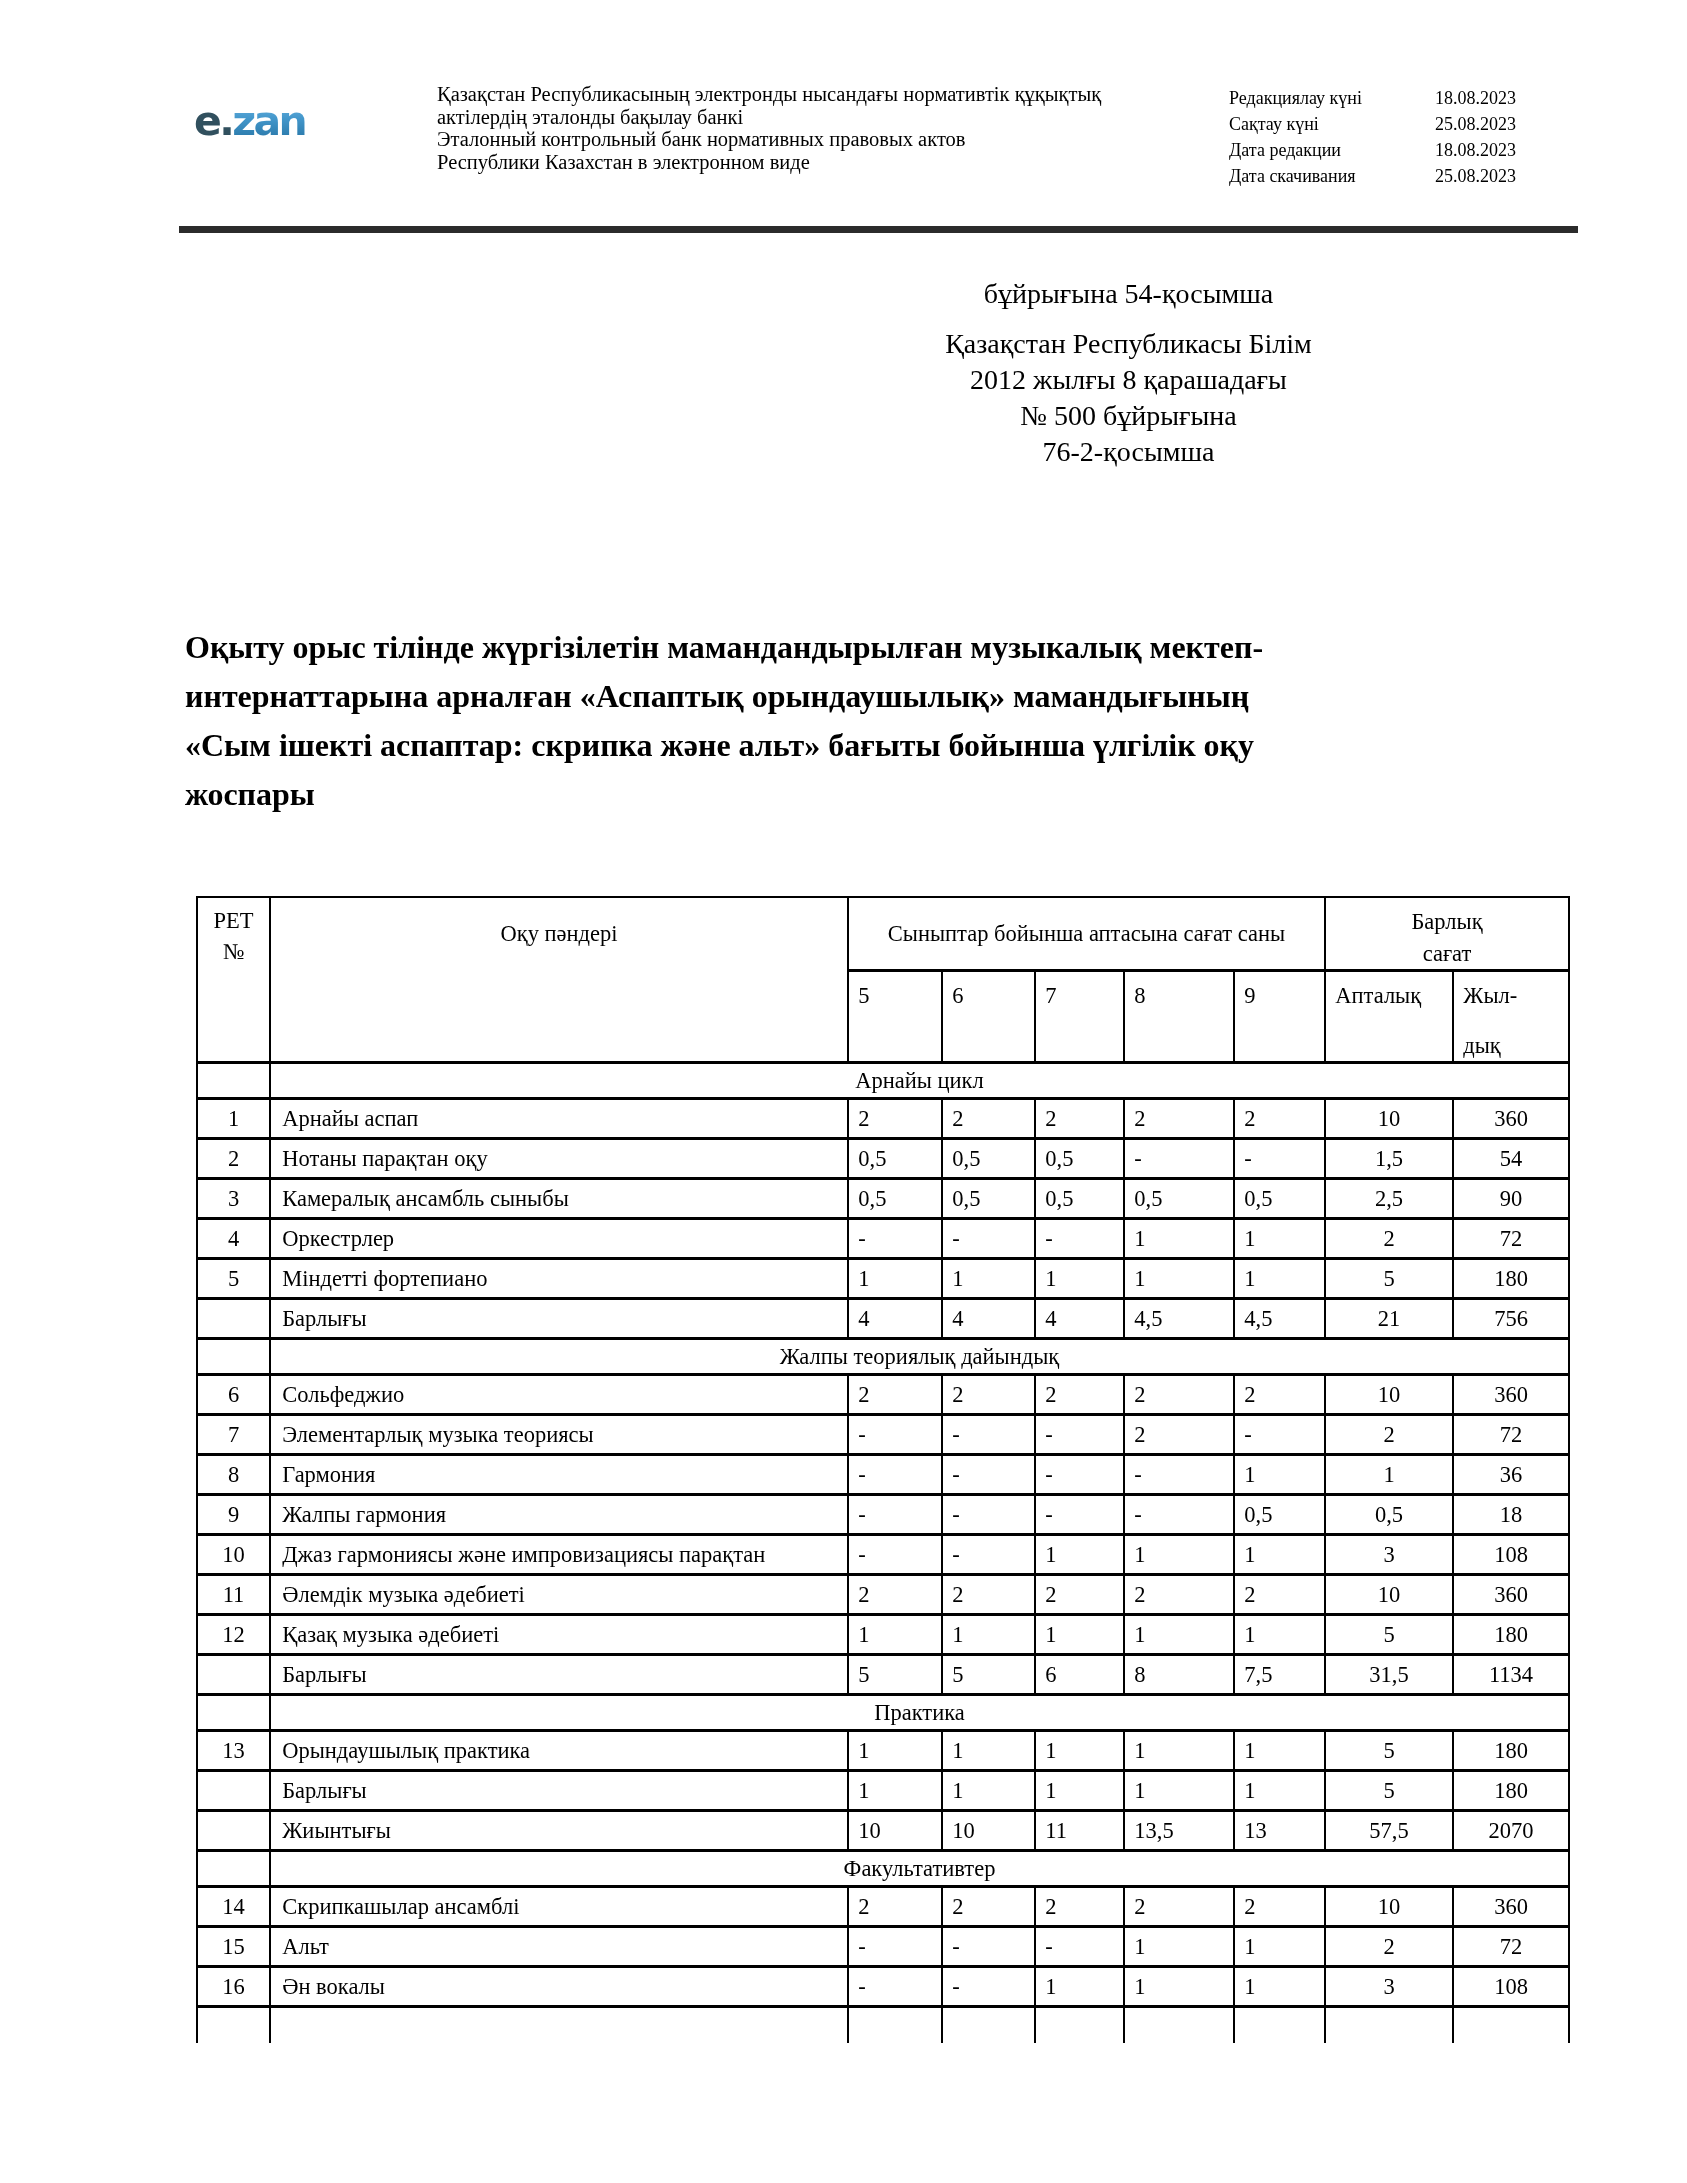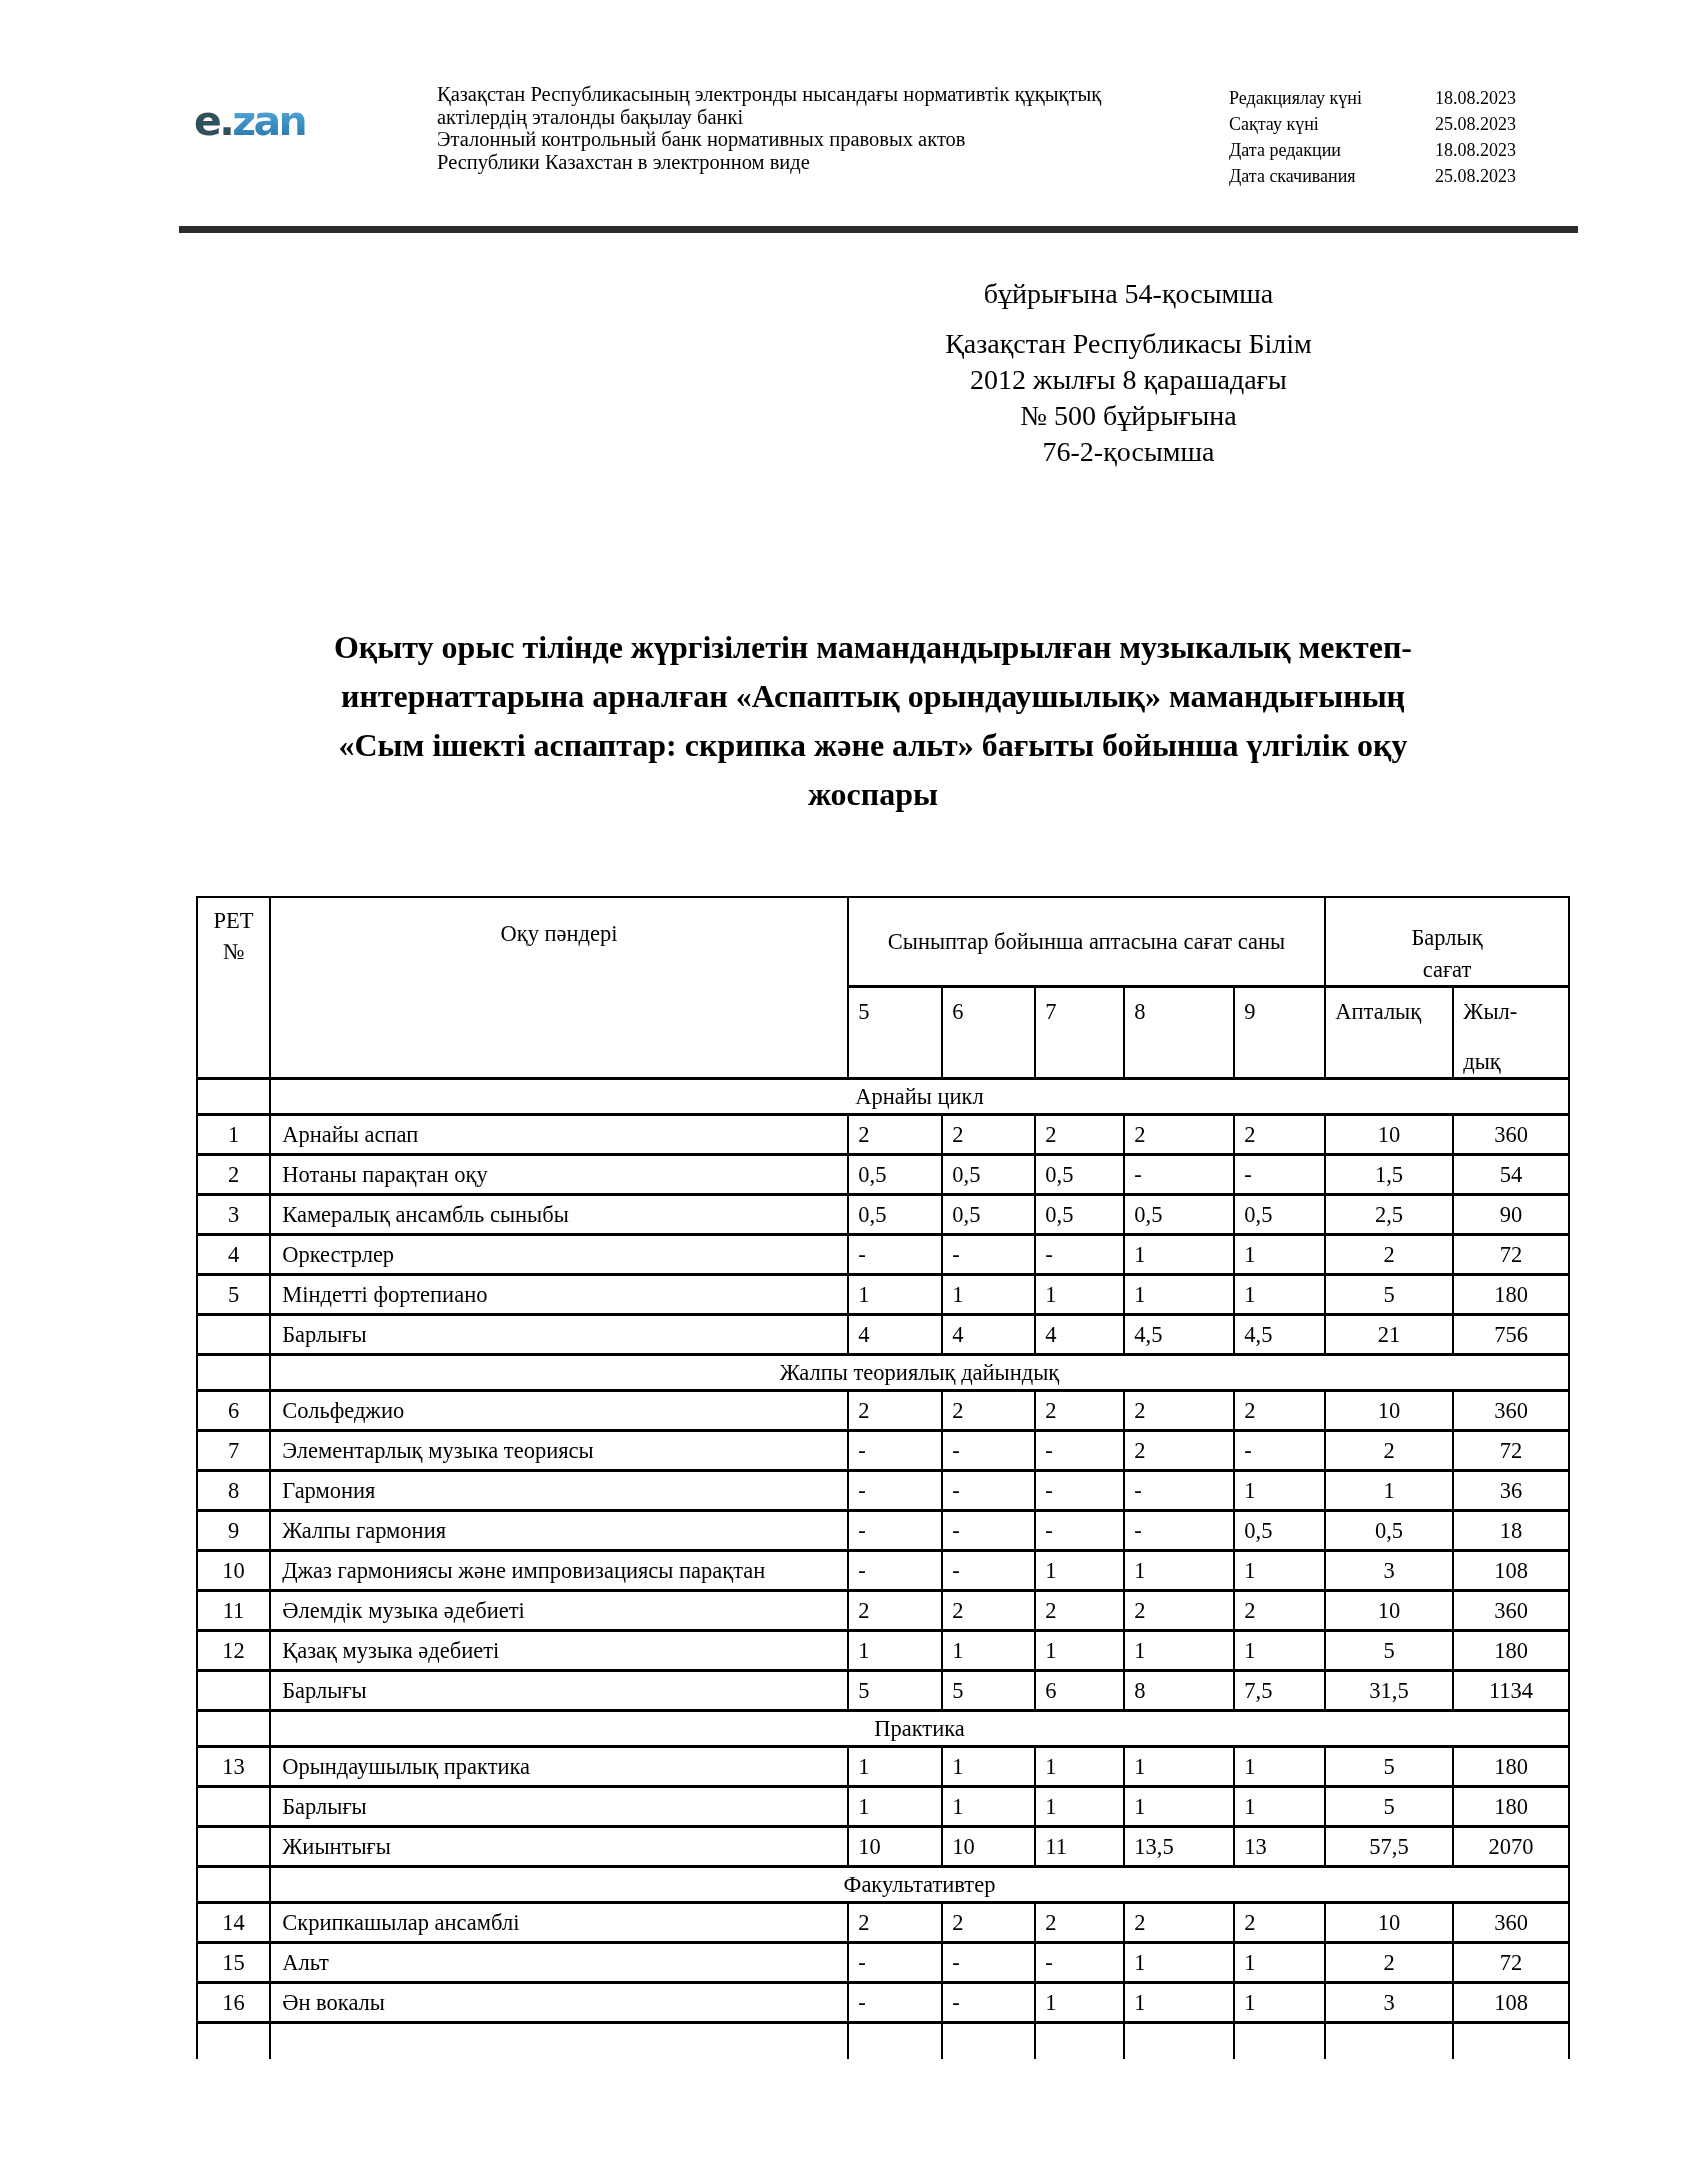--- a/index.html
+++ b/index.html
@@ -45,21 +45,21 @@
   
   .appendix {
     position:absolute; left:824px; top:276px; width:609px;
     text-align:center; font-size:28px; line-height:36px;
   }
   .appendix-top { margin-bottom:14px;text-align:center; }
 
   
   .main-title {
     position:absolute; left:185px; top:623px; width:1376px;
-    text-align:center; font-weight:bold;
+    text-align:left; font-weight:bold;
     font-size:32px; line-height:49px;
   }
 
   
   .table-wrap { position:absolute; left:196px; top:896px; }
   table {
     border-collapse:collapse; table-layout:fixed;
     width:1372px; font-size:22.5px;
   }
   th, td {
@@ -67,21 +67,21 @@
     border-top-width:3.3px; border-bottom-width:3.3px;
     font-weight:normal; vertical-align:middle;
     overflow:hidden; line-height:1.4;
   }
   thead tr:first-child th { border-top-width:2.6px; }
   .tl { display:block; }
 
   th.order-cell    { height:61px; text-align:center; vertical-align:top; padding-top:6.6px; }
   th.subjects-cell { text-align:center; vertical-align:top; padding-top:20px; }
   th.classes-cell  { height:61px; text-align:center; vertical-align:middle; }
-  th.total-cell    { height:61px; text-align:center; vertical-align:top; padding-top:24px; }
+  th.total-cell    { height:61px; text-align:center; vertical-align:top; padding-top:8px; }
   tr.hrow2 th      { height:78px; text-align:left; vertical-align:top; padding:8px 0 0 9.3px; }
   th.yearly-head .tl + .tl { margin-top:18px; }
 
   td.cell-section  { height:36px; text-align:center; }
   td.cell-num      { text-align:center; }
   td.cell-subject  { text-align:left; padding-left:11.2px; }
   td.cell-hour     { text-align:left; padding-left:9.3px; }
   td.cell-weekly   { text-align:center; }
   td.cell-yearly   { text-align:center; }
   tbody tr.data-row td { height:40px; }

